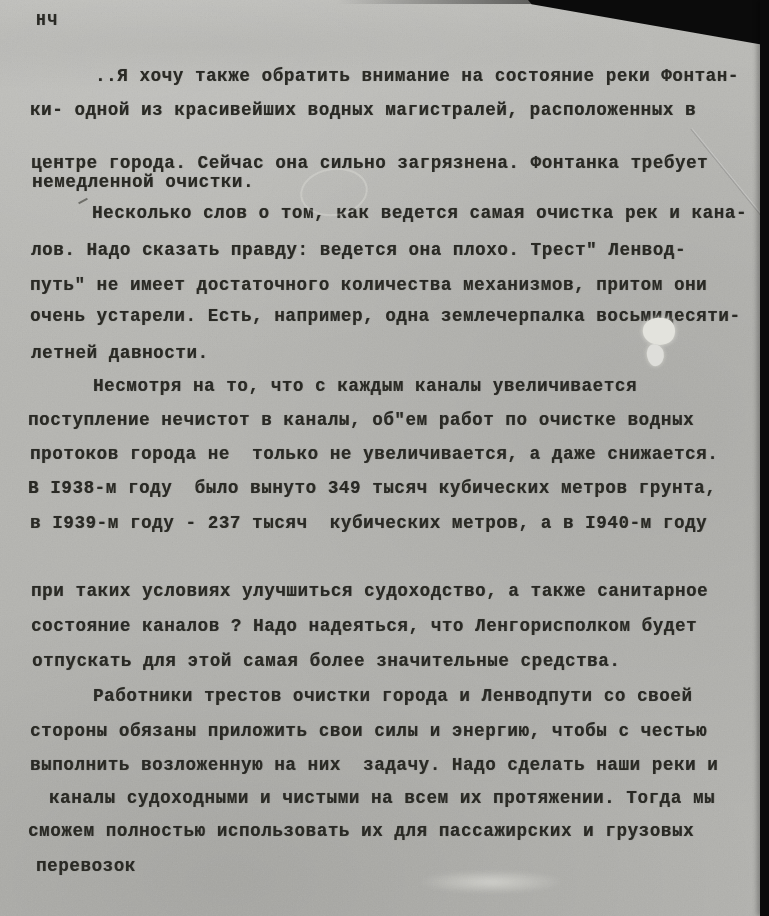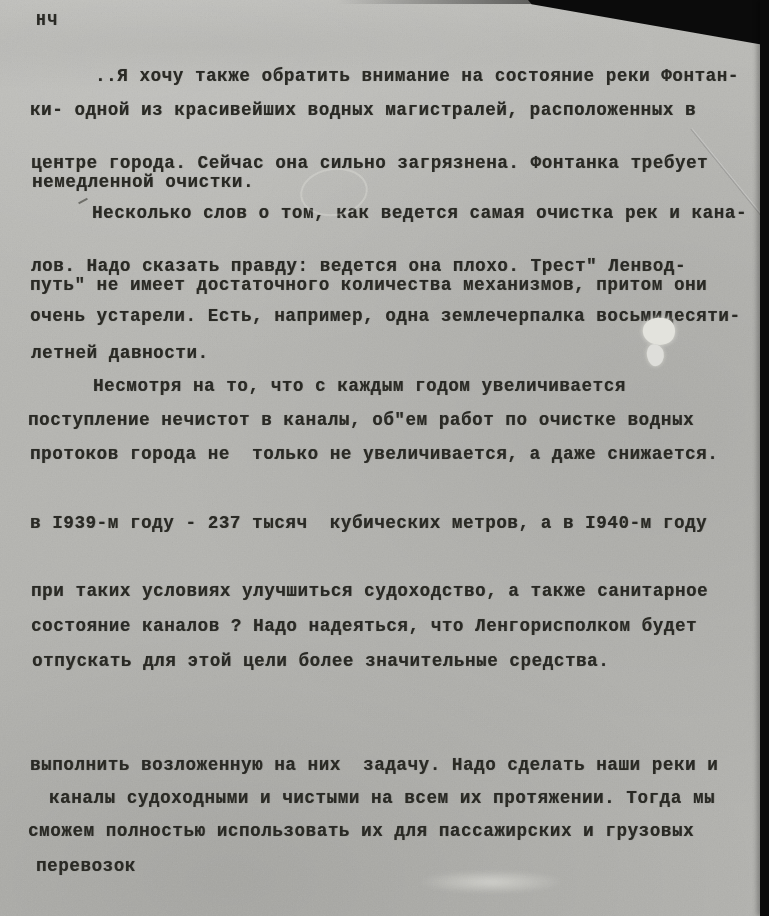--- a/index.html
+++ b/index.html
@@ -109,31 +109,34 @@
   </svg>
 
   <div class="header-mark">НЧ</div>
   <div class="page-number">18</div>
 
   <div class="tl" style="top:66px;left:95px">..Я хочу также обратить внимание на состояние реки Фонтан-</div>
   <div class="tl" style="top:100px;left:30px">ки- одной из красивейших водных магистралей, расположенных в</div>
   <div class="tl" style="top:153px;left:31px">центре города. Сейчас она сильно загрязнена. Фонтанка требует</div>
   <div class="tl" style="top:172px;left:32px">немедленной очистки.</div>
   <div class="tl" style="top:203px;left:92px">Несколько слов о том, как ведется самая очистка рек и кана-</div>
-  <div class="tl" style="top:256px;left:31px">лов. Надо сказать правду: ведется она плохо. Трест" Ленвод-</div>
+  <div class="tl" style="top:240px;left:31px">лов. Надо сказать правду: ведется она плохо. Трест" Ленвод-</div>
   <div class="tl" style="top:275px;left:30px">путь" не имеет достаточного количества механизмов, притом они</div>
   <div class="tl" style="top:306px;left:30px">очень устарели. Есть, например, одна землечерпалка восьмидесяти-</div>
   <div class="tl" style="top:343px;left:31px">летней давности.</div>
-  <div class="tl" style="top:376px;left:93px">Несмотря на то, что с каждым годом увеличивается</div>
+  <div class="tl" style="top:376px;left:93px">Несмотря на то, что с каждым каналы увеличивается</div>
   <div class="tl" style="top:410px;left:28px">поступление нечистот в каналы, об"ем работ по очистке водных</div>
   <div class="tl" style="top:444px;left:30px">протоков города не  только не увеличивается, а даже снижается.</div>
+  <div class="tl" style="top:478px;left:28px">В I938-м году  было вынуто 349 тысяч кубических метров грунта,</div>
   <div class="tl" style="top:513px;left:30px">в I939-м году - 237 тысяч  кубических метров, а в I940-м году</div>
   <div class="tl" style="top:616px;left:31px">состояние каналов ? Надо надеяться, что Ленгорисполком будет</div>
   <div class="tl" style="top:581px;left:31px">при таких условиях улучшиться судоходство, а также санитарное</div>
-  <div class="tl" style="top:651px;left:32px">отпускать для этой цели более значительные средства.</div>
+  <div class="tl" style="top:651px;left:32px">отпускать для этой самая более значительные средства.</div>
+  <div class="tl" style="top:686px;left:93px">Работники трестов очистки города и Ленводпути со своей</div>
+  <div class="tl" style="top:721px;left:30px">стороны обязаны приложить свои силы и энергию, чтобы с честью</div>
   <div class="tl" style="top:755px;left:30px">выполнить возложенную на них  задачу. Надо сделать наши реки и</div>
   <div class="tl" style="top:788px;left:49px">каналы судоходными и чистыми на всем их протяжении. Тогда мы</div>
   <div class="tl" style="top:821px;left:28px">сможем полностью использовать их для пассажирских и грузовых</div>
   <div class="tl" style="top:856px;left:36px">перевозок</div>
 
   <div class="stray-dot"></div>
   <div class="stray-tick"></div>
   <div class="faint-ring"></div>
   <div class="tear-spot-1"></div>
   <div class="tear-spot-2"></div>

